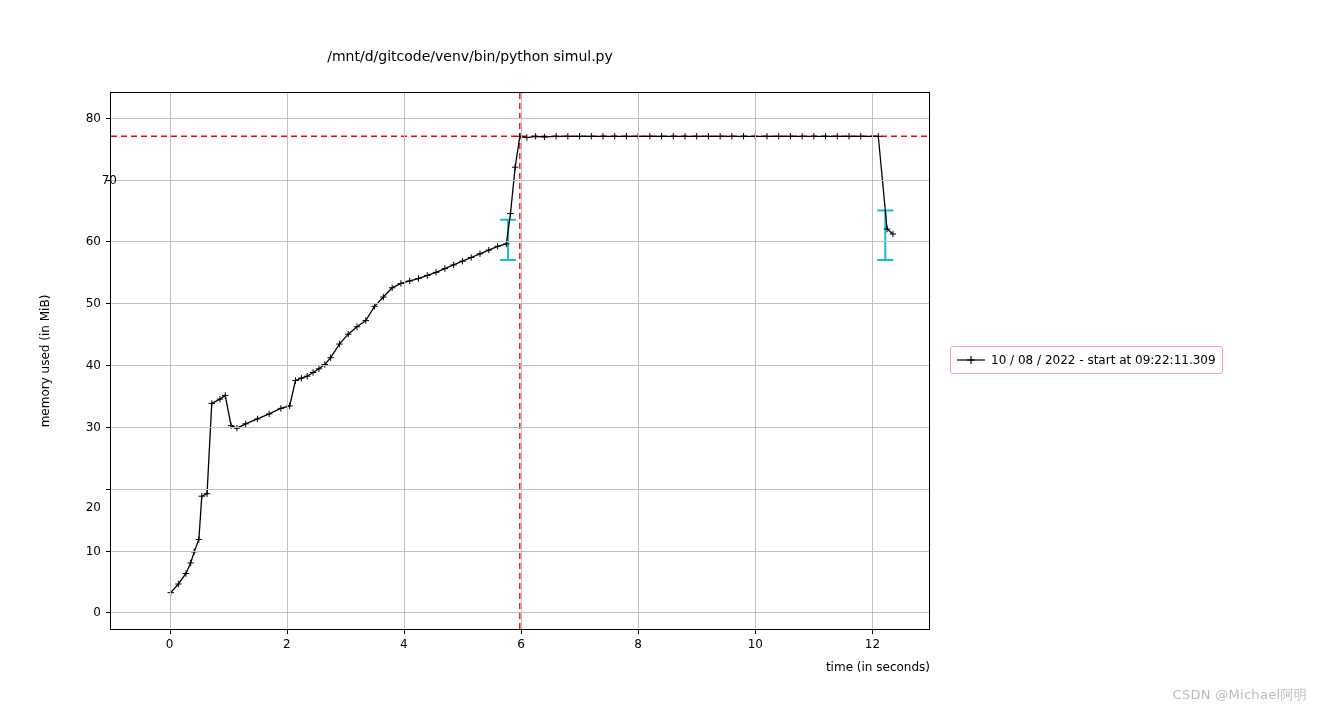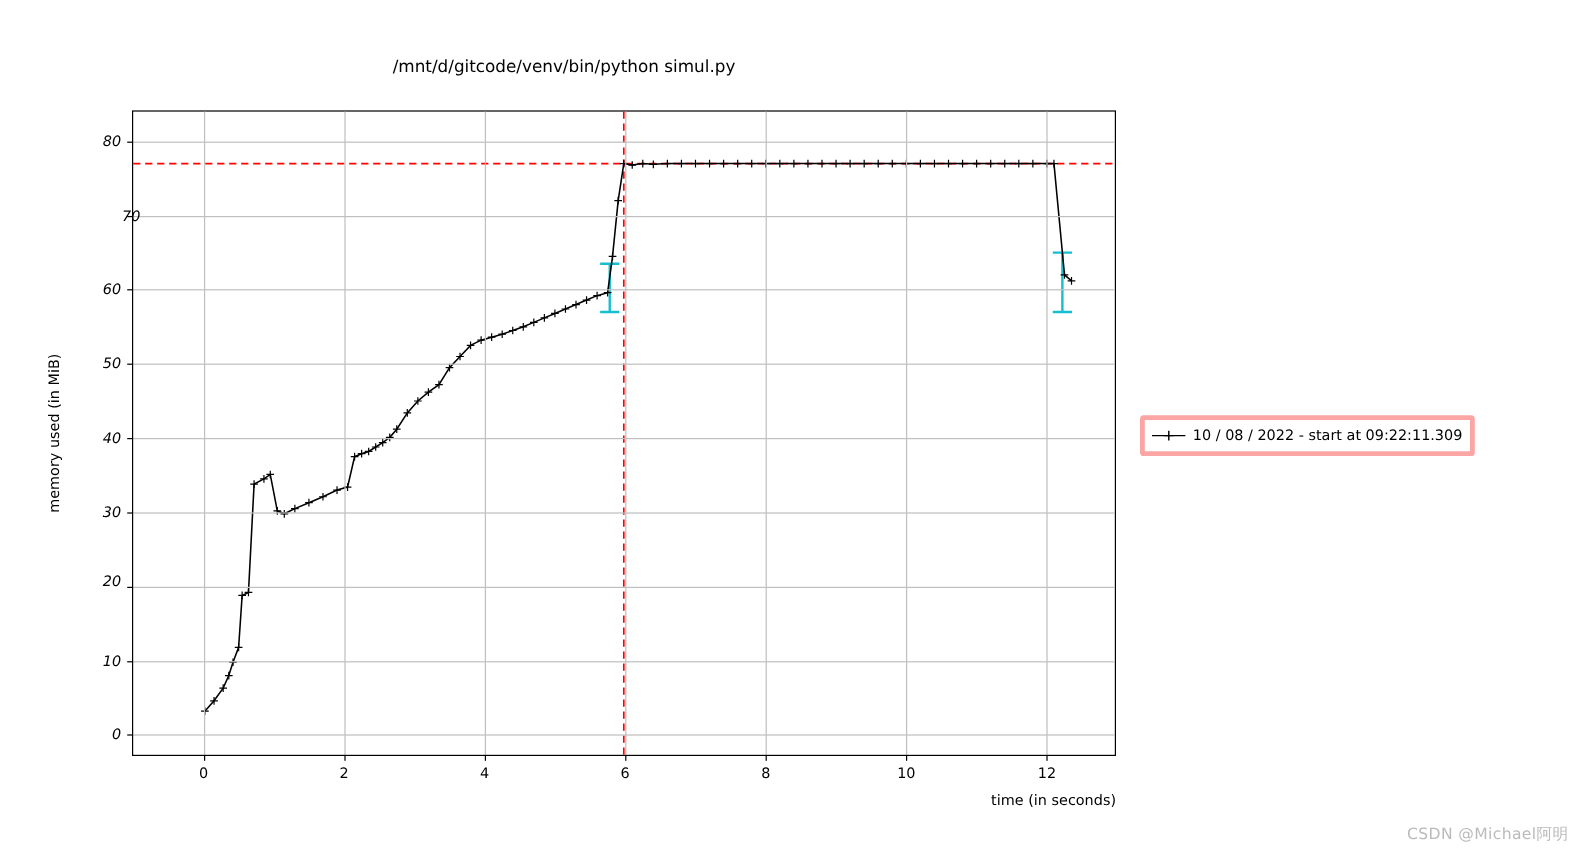--- a/index.html
+++ b/index.html
@@ -47,21 +47,20 @@
     top: 100%;
     transform: translate(-50%, 8px);
     font-size: 12px;
   }
   .ytick {
     position: absolute;
     left: -10px;
     transform: translate(-100%, -50%);
     font-size: 12px;
     text-align: right;
-    font-style: italic;
   }
   .tick-mark-x {
     position: absolute;
     width: 1px; height: 5px;
     background: #000;
     top: 100%;
   }
   .tick-mark-y {
     position: absolute;
     width: 5px; height: 1px;
@@ -94,21 +93,21 @@
   svg.overlay {
     position: absolute;
     left: 0; top: 0;
     width: 820px; height: 538px;
     overflow: visible;
   }
   .legend {
     position: absolute;
     left: 950px;
     top: 346px;
-    border: 4px solid #fca5a5;
+    border: 1px solid #fca5a5;
     border-radius: 3px;
     background: #ffffff;
     padding: 4px 6px;
     font-size: 12px;
   }
   .legend-row {
     display: flex;
     align-items: center;
     gap: 6px;
     height: 18px;
@@ -250,21 +249,21 @@
       <div class="tick-mark-x" style="left: 761.429px;"></div>
       <div class="xtick" style="left: 761.429px;">12</div>
       <div class="grid-line-h" style="top: 519.448px;"></div>
       <div class="tick-mark-y" style="top: 519.448px;"></div>
       <div class="ytick" style="top: 519.448px;">0</div>
       <div class="grid-line-h" style="top: 457.609px;"></div>
       <div class="tick-mark-y" style="top: 457.609px;"></div>
       <div class="ytick" style="top: 457.609px;">10</div>
       <div class="grid-line-h" style="top: 395.77px;"></div>
       <div class="tick-mark-y" style="top: 395.77px;"></div>
-      <div class="ytick" style="top: 391px;">20</div>
+      <div class="ytick" style="top: 414px;">20</div>
       <div class="grid-line-h" style="top: 333.931px;"></div>
       <div class="tick-mark-y" style="top: 333.931px;"></div>
       <div class="ytick" style="top: 333.931px;">30</div>
       <div class="grid-line-h" style="top: 272.092px;"></div>
       <div class="tick-mark-y" style="top: 272.092px;"></div>
       <div class="ytick" style="top: 272.092px;">40</div>
       <div class="grid-line-h" style="top: 210.253px;"></div>
       <div class="tick-mark-y" style="top: 210.253px;"></div>
       <div class="ytick" style="top: 210.253px;">50</div>
       <div class="grid-line-h" style="top: 148.414px;"></div>

